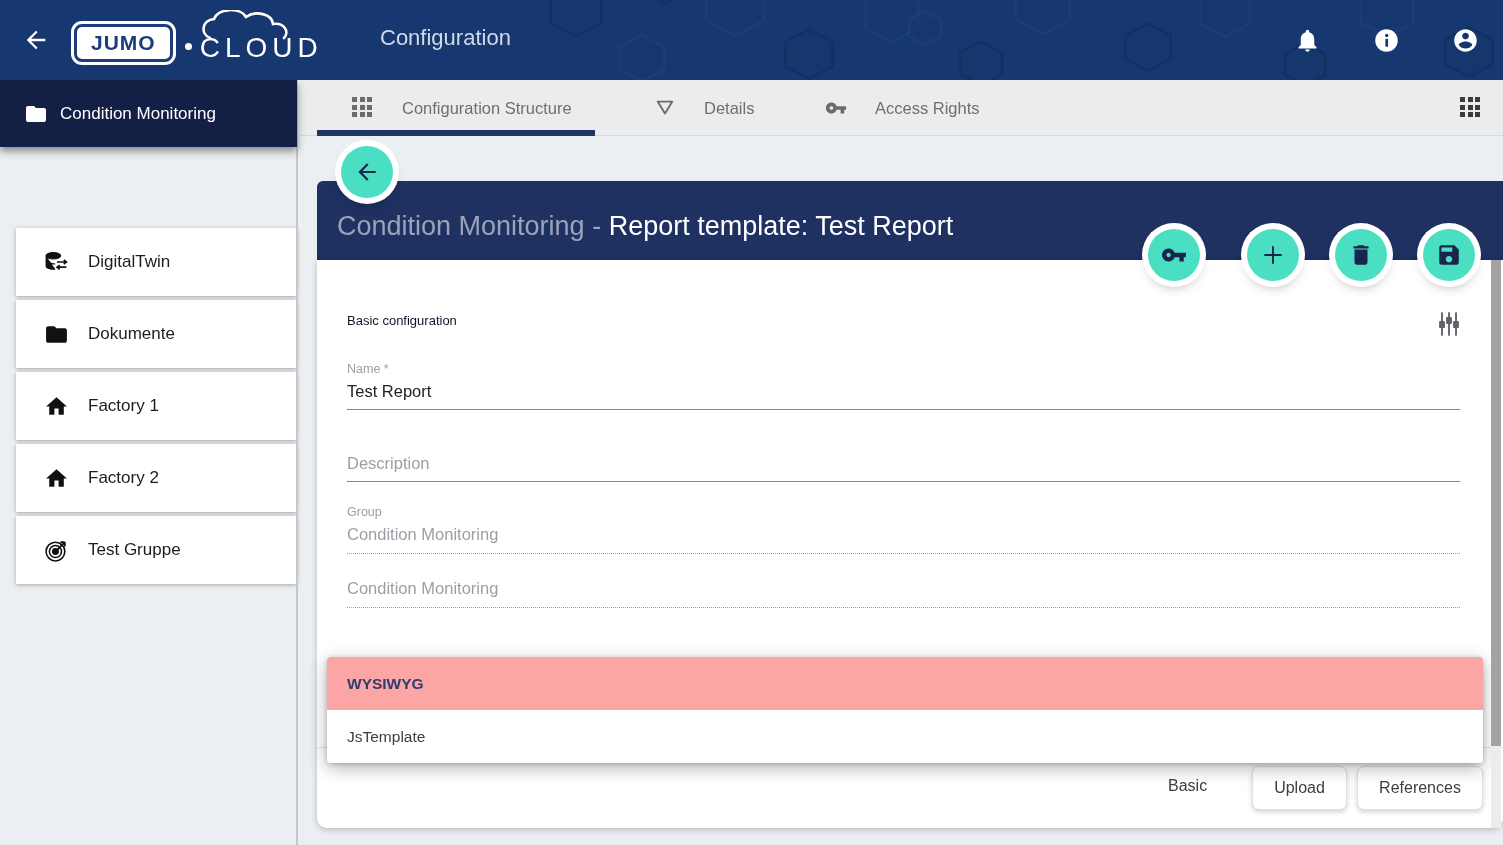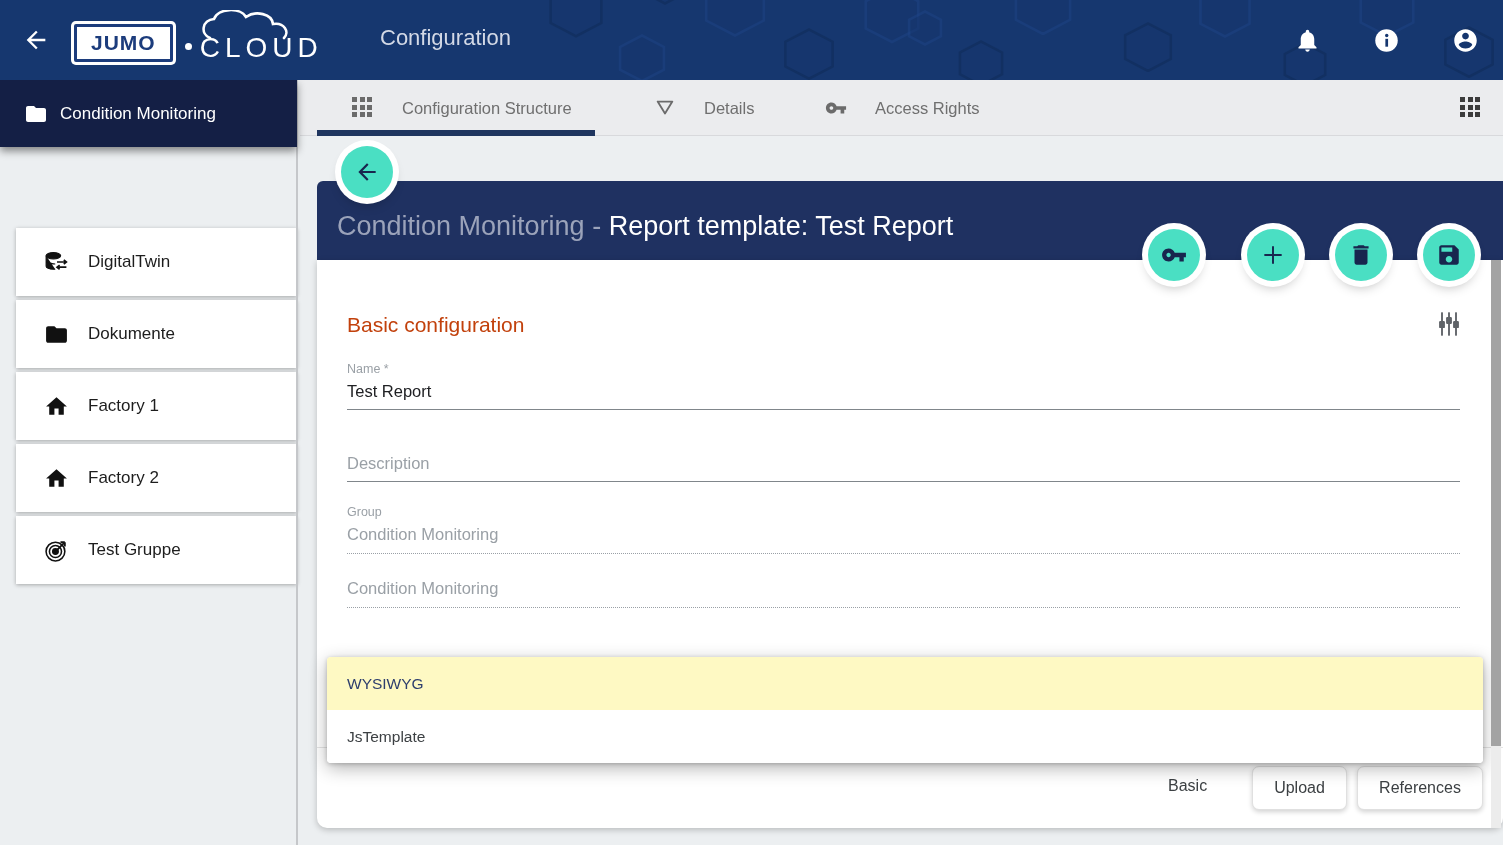--- a/index.html
+++ b/index.html
@@ -8,21 +8,21 @@
   .stage { position:relative; width:1503px; height:845px; overflow:hidden; background:#eceff1; }
 
   
   .topbar { position:absolute; left:0; top:0; width:1503px; height:80px;
             background:#16376f; z-index:40; overflow:hidden; }
   .hex { position:absolute; opacity:.5; }
   .hex, .hex-inner { clip-path: polygon(50% 0%, 93% 25%, 93% 75%, 50% 100%, 7% 75%, 7% 25%); }
   .hex-inner { position:absolute; left:3px; top:3px; right:3px; bottom:3px; background:#16376f; }
   .topbar-back { position:absolute; left:22px; top:26px; width:28px; height:28px; color:#fff; cursor:pointer; }
   .brand { position:absolute; left:74px; top:22px; height:42px; display:flex; align-items:center; }
-  .jumo-pill { background:#fff; border:3px solid #1c3c7c; box-shadow:0 0 0 3px #fff; border-radius:2px;
+  .jumo-pill { background:#fff; border:3px solid #1c3c7c; box-shadow:0 0 0 3px #fff; border-radius:8px;
                padding:4px 14px; color:#1c3c7c; font-weight:800; font-size:21px; letter-spacing:1px; }
   .brand-dot { width:7px; height:7px; border-radius:50%; background:#fff; margin:0 8px 0 12px; margin-top:6px;}
   .cloud-wrap { position:relative; margin-top:10px; }
   .cloud-arc { position:absolute; left:-4px; top:-22px; }
   .cloud-text { color:#fff; font-size:28px; font-weight:400; letter-spacing:5px; }
   .topbar-title { position:absolute; left:380px; top:25px; font-size:22px; color:#d3d9e6; }
   .topbar-icon { position:absolute; top:27px; width:27px; height:27px; color:#fff; cursor:pointer; }
 
   
   .sidebar { position:absolute; left:0; top:80px; width:298px; height:765px; background:#eceff1; z-index:30; }
@@ -55,42 +55,42 @@
   .panel-title .pfx { color:#9ba3ba; font-weight:400; }
   .panel-title .main { color:#ffffff; font-weight:500; }
   .panel-body { position:absolute; left:0; top:79px; width:1186px; height:568px; background:#fff;
                 border-radius:0 0 10px 10px; box-shadow:0 2px 6px rgba(0,0,0,.22); }
 
   .fab { position:absolute; width:52px; height:52px; border-radius:50%; background:#4adfc3;
          box-shadow:0 0 0 6px #ffffff, 0 6px 12px rgba(0,0,0,.28);
          display:flex; align-items:center; justify-content:center; color:#18264e; cursor:pointer; z-index:60; }
   .fab svg { width:26px; height:26px; }
 
-  .section-title { position:absolute; left:30px; top:53px; font-size:21px; color:#c2410c; }
+  .section-title { position:absolute; left:30px; top:53px; font-size:13px; color:#0f172a; }
   .tune-icon { position:absolute; right:40px; top:50px; width:28px; height:28px; color:#5f6368; cursor:pointer; }
 
   .field { position:absolute; left:30px; width:1113px; }
   .field .flabel { font-size:12.5px; color:#9aa0a6; margin-bottom:4px; }
   .field input { width:100%; border:none; outline:none; background:transparent; font-size:16.5px;
                  color:#202124; padding:2px 0 8px 0; font-family:"Liberation Sans", sans-serif; }
   .field input::placeholder { color:#9aa0a6; }
   .u-solid  { border-bottom:1px solid #80868b !important; }
   .f-disabled { font-size:16.5px; color:#9aa0a6; padding:2px 0 9px 0; border-bottom:1px dotted #9aa0a6; }
 
   .footer-divider { position:absolute; left:0; top:487px; width:1186px; height:1px; background:#e4e4e4; }
   .footer-basic { position:absolute; top:517px; left:851px; font-size:16px; color:#3c4043; cursor:pointer; }
   .footer-btn { position:absolute; top:506px; height:44px; background:#fff; border:1px solid #e0e0e0;
                 border-radius:7px; box-shadow:0 2px 5px rgba(0,0,0,.18); font-size:16px; color:#3c4043;
                 display:flex; align-items:center; justify-content:center; cursor:pointer; }
 
   .dropdown { position:absolute; left:327px; top:657px; width:1156px; height:106px; border-radius:4px;
               overflow:hidden; background:#fff; z-index:50;
               box-shadow:0 5px 18px rgba(0,0,0,.3), 0 1px 4px rgba(0,0,0,.2); }
   .dd-opt { height:53px; display:flex; align-items:center; padding-left:20px; font-size:15.5px; cursor:pointer; }
-  .dd-opt.sel { background:#fef9c3; color:#2d3e6d; }
+  .dd-opt.sel { background:#fca5a5; color:#2d3e6d;font-weight:bold; }
   .dd-opt.norm { background:#fff; color:#3c4043; }
 
   .scrollbar { position:absolute; left:1491px; top:260px; width:10px; height:568px; background:#ececec; z-index:55; }
   .scroll-thumb { position:absolute; left:0; top:0; width:10px; height:486px; background:#a3a3a3; cursor:grab; }
 </style>
 </head>
 <body>
 
 <div class="stage">
 

